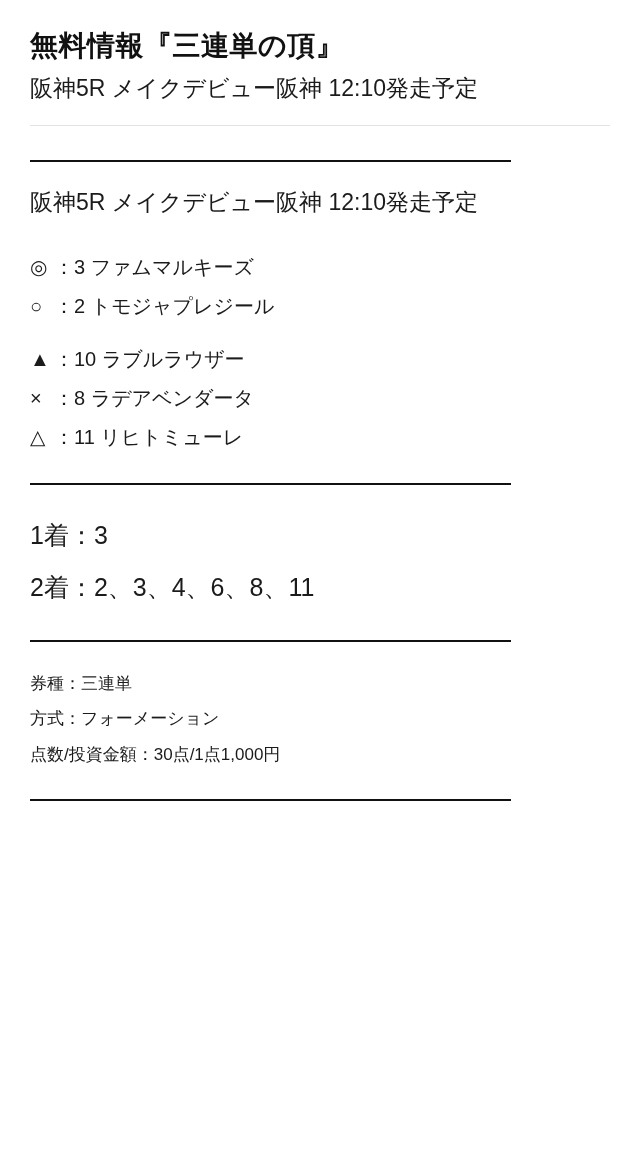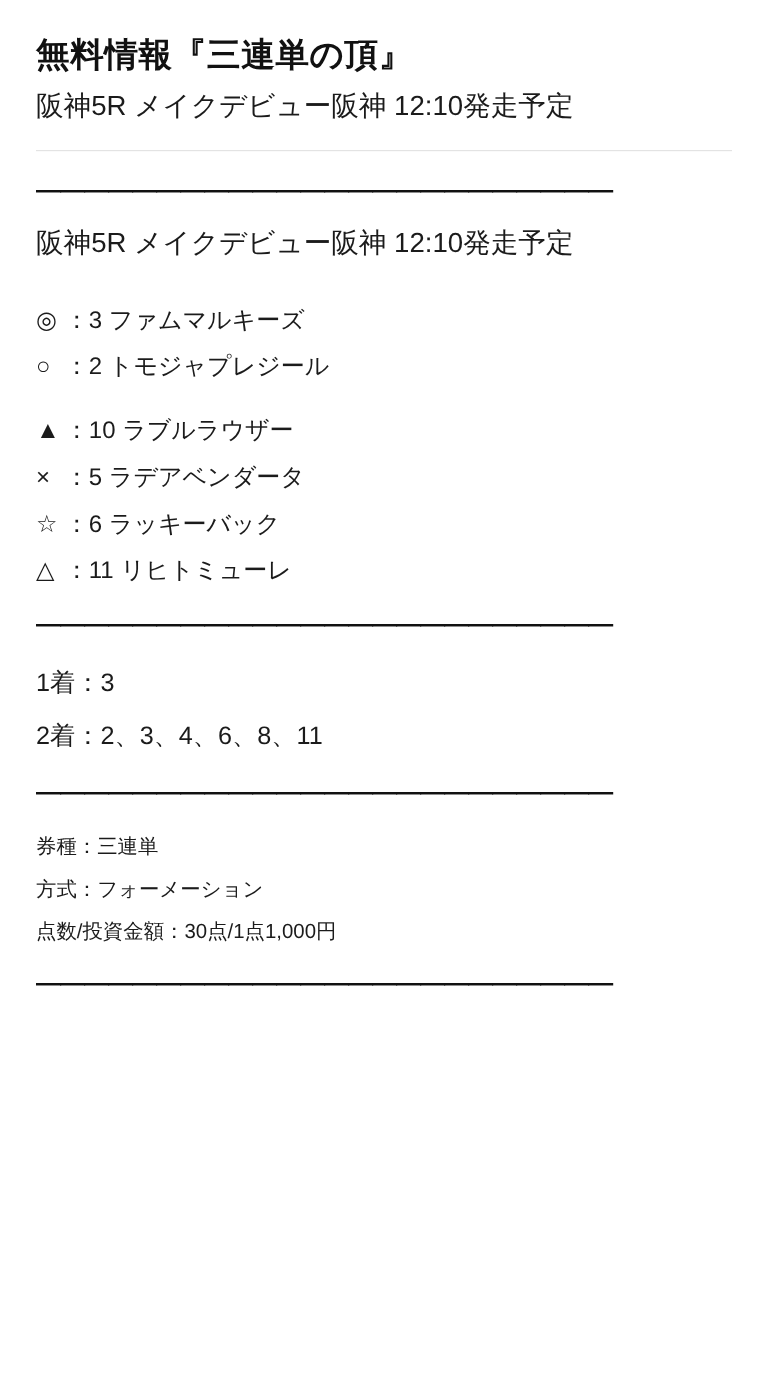--- a/index.html
+++ b/index.html
@@ -71,21 +71,21 @@
   }
   .group-gap {
     height: 8px;
   }
   .order-list {
     margin: 0 0 4px 0;
     padding: 0;
     list-style: none;
   }
   .order-list li {
-    font-size: 21px;
+    font-size: 25px;
     line-height: 2.1;
     white-space: nowrap;
   }
   .info-list {
     margin: 0;
     padding: 0;
     list-style: none;
   }
   .info-list li {
     font-size: 17px;
@@ -116,24 +116,21 @@
     </li>
   </ul>
 
   <div class="group-gap"></div>
 
   <ul class="mark-list">
     <li>
       <span class="mark-sym">▲</span><span>：</span><span>10 ラブルラウザー</span>
     </li>
     <li>
-      <span class="mark-sym">×</span><span>：</span><span>5 ラデアベンダータ</span>
-    </li>
-    <li>
-      <span class="mark-sym">☆</span><span>：</span><span>6 ラッキーバック</span>
+      <span class="mark-sym">×</span><span>：</span><span>8 ラデアベンダータ</span>
     </li>
     <li>
       <span class="mark-sym">△</span><span>：</span><span>11 リヒトミューレ</span>
     </li>
   </ul>
 
   <div class="dash-rule">――――――――――――――――――――――――</div>
 
   <ul class="order-list">
     <li>1着：3</li>

